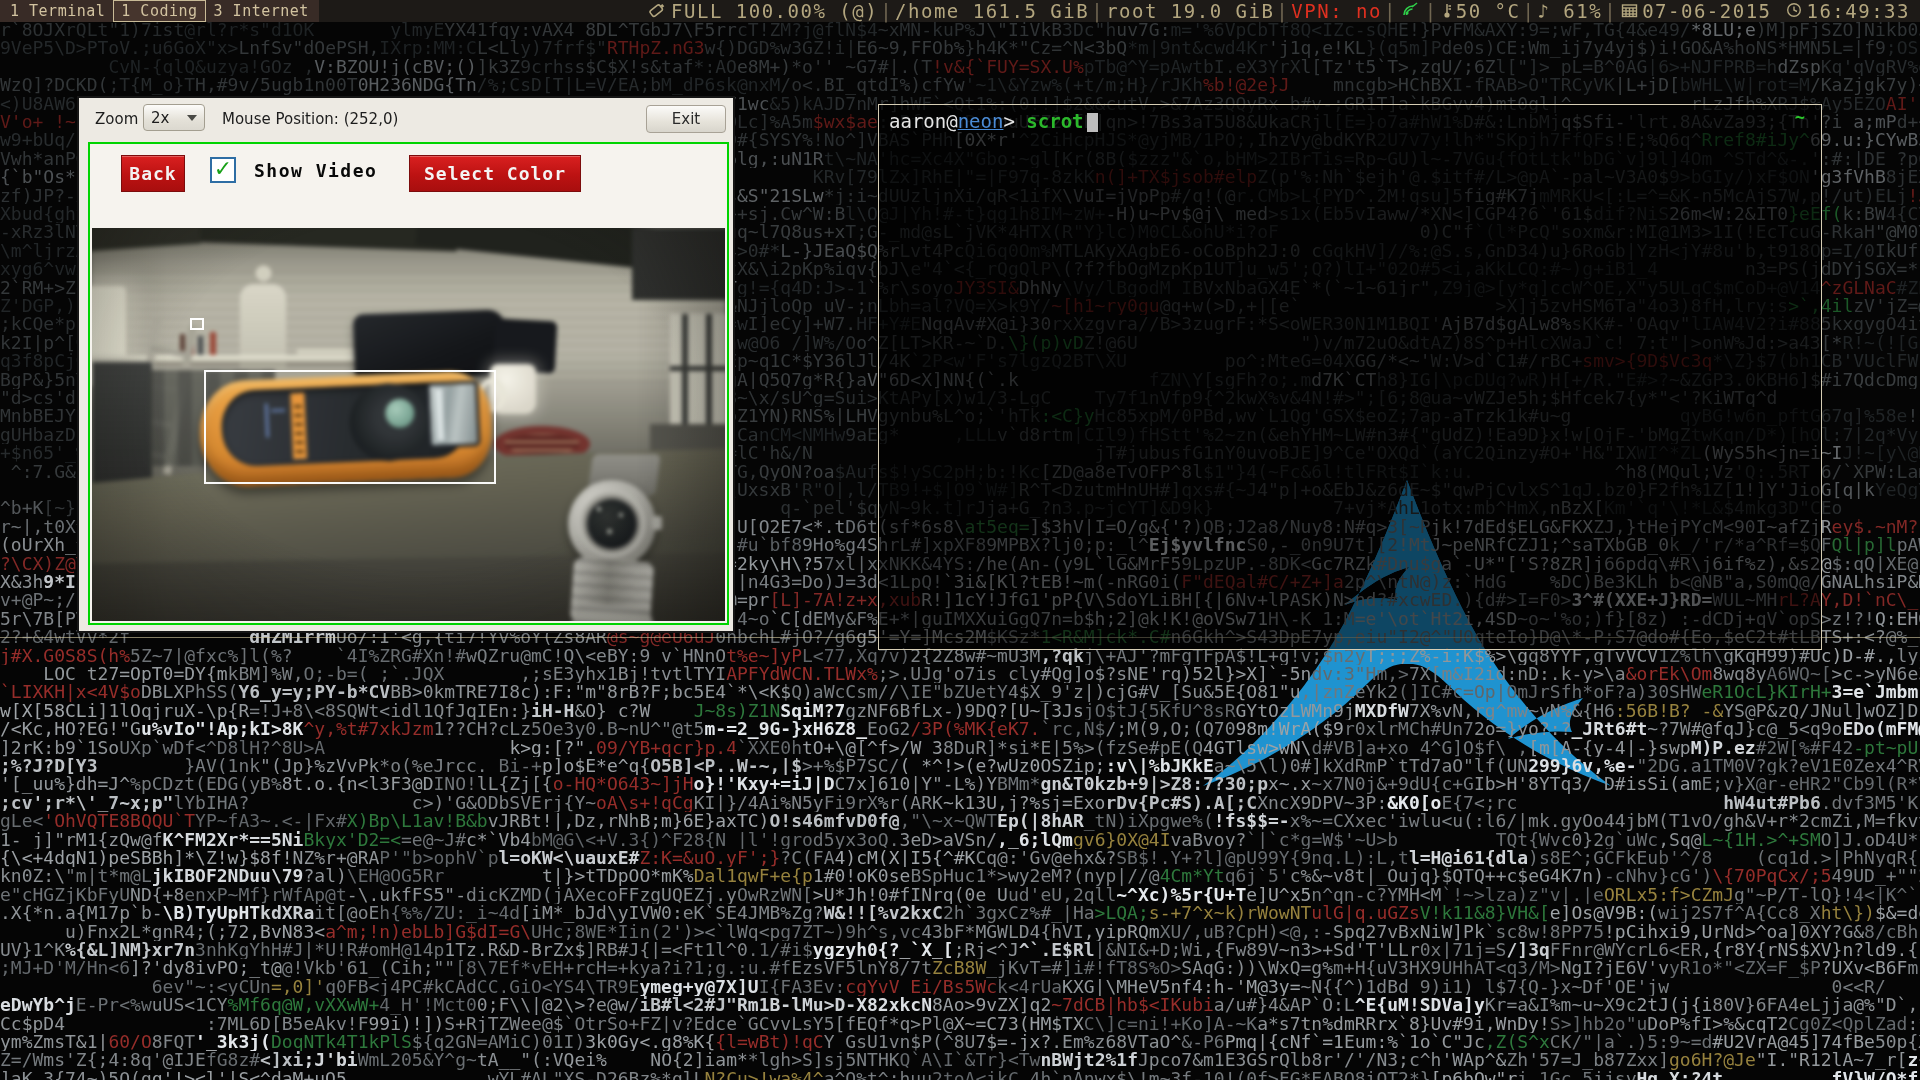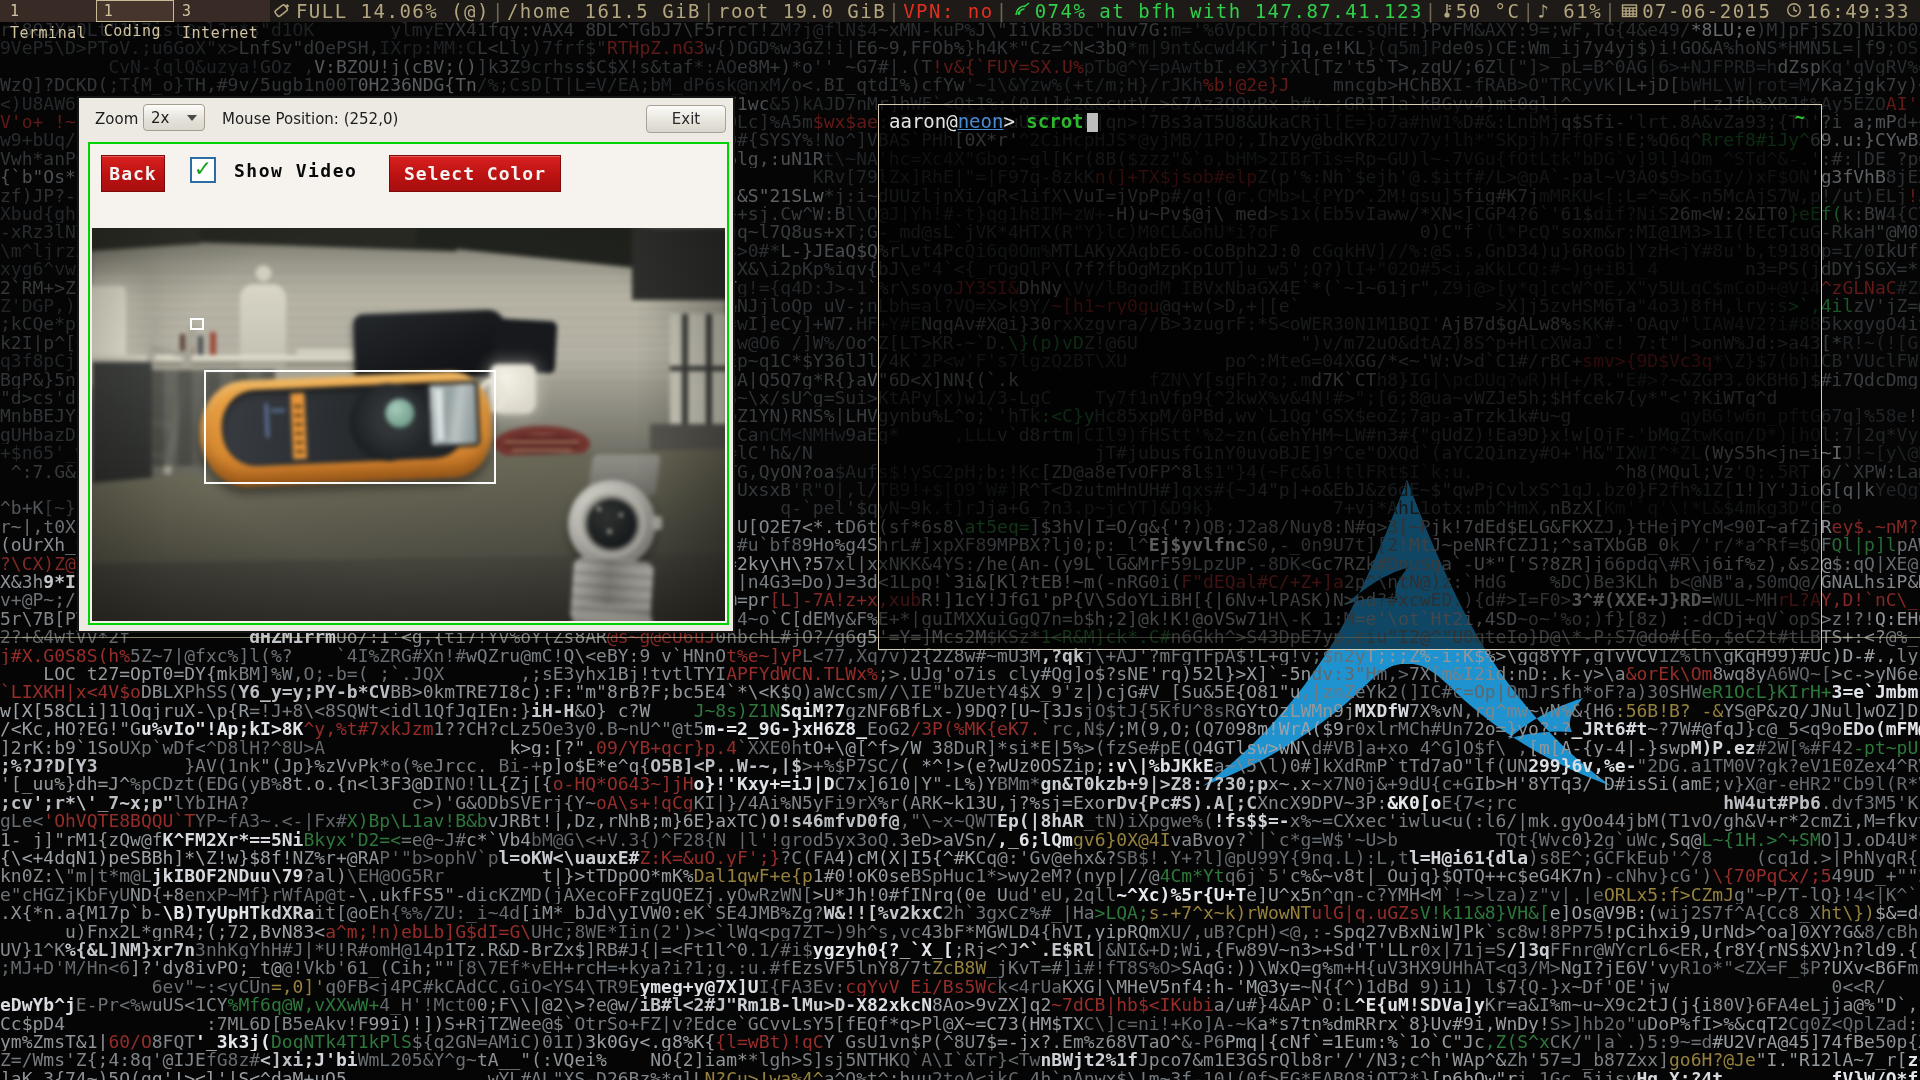--- a/index.html
+++ b/index.html
@@ -30,21 +30,21 @@
   .tb-label{position:absolute;left:16px;top:12px;font-size:15px;color:#1c1c1c;}
   .combo{position:absolute;left:64px;top:6px;width:62px;height:27px;border:1px solid #a39e90;border-radius:4px;
          background:linear-gradient(#fdfcfa,#e4e1d8 60%,#dbd8cf);display:flex;align-items:center;justify-content:space-between;
          padding:0 7px;box-sizing:border-box;font-size:15px;color:#1c1c1c;}
   .combo .arrow{width:0;height:0;border-left:5px solid transparent;border-right:5px solid transparent;border-top:6px solid #4a4a46;}
   .mousepos{position:absolute;left:143px;top:12px;font-size:15px;color:#1c1c1c;}
   .exit-btn{position:absolute;right:7px;top:7px;width:78px;height:26px;border:1px solid #a8a296;border-radius:4px;
             background:linear-gradient(#fcfbf9,#e6e3da 60%,#d8d5cc);font-size:15px;color:#2a2a2a;
             display:flex;align-items:center;justify-content:center;font-family:"DejaVu Sans",sans-serif;}
   .cam-panel{position:absolute;left:9px;top:44px;width:641px;height:483px;border:2px solid #00d400;background:#f6f3ee;box-sizing:border-box;}
-  .controls{position:relative;height:50px;}
+  .controls{position:relative;height:50px;margin-left:20px;}
   .red-btn{position:absolute;background:linear-gradient(#d92020,#bc1212 55%,#a80e0e);border:1px solid #7c0c0c;
            box-shadow:inset 0 1px 0 rgba(255,255,255,.28);color:#f4f4f4;font:bold 18px "DejaVu Sans Mono",monospace;
            letter-spacing:1px;display:flex;align-items:center;justify-content:center;}
   #back-btn{left:11px;top:11px;width:62px;height:35px;}
   #select-color-btn{left:299px;top:11px;width:170px;height:35px;}
   .checkbox{position:absolute;left:100px;top:13px;width:26px;height:26px;background:#fff;border:2px solid #2e6da4;
             box-sizing:border-box;display:flex;align-items:center;justify-content:center;}
   .checkbox span{color:#17a017;font:bold 22px "DejaVu Sans",sans-serif;margin-top:-4px;}
   .show-video-label{position:absolute;left:144px;top:16px;font:bold 18px "DejaVu Sans Mono",monospace;letter-spacing:1.5px;color:#090909;}
 
@@ -156,37 +156,36 @@
       <span class="ws active">1 Coding</span>
       <span class="ws">3 Internet</span>
     </div>
     <div class="status">
       <svg class="sicon" width="20" height="16" viewBox="0 0 20 16">
         <g transform="rotate(-38 10 8)" stroke="#b3a67f" fill="none" stroke-width="1.6">
           <rect x="3" y="4.5" width="12" height="7" rx="2"></rect>
             <rect x="15.5" y="6.5" width="2.5" height="3" fill="#b3a67f" stroke="none"></rect>
         </g>
       </svg>
-      <span>FULL 14.06% (@)</span>
+      <span>FULL 100.00% (@)</span>
       <span class="sep">|</span>
       <span>/home 161.5 GiB</span>
       <span class="sep">|</span>
       <span>root 19.0 GiB</span>
       <span class="sep">|</span>
       <span class="red">VPN: no</span>
       <span class="sep">|</span>
       <svg class="sicon" width="18" height="16" viewBox="0 0 18 16">
         <g stroke="#2fd04a" fill="none" stroke-width="1.6">
           <path d="M3,13 A9,9 0 0 1 12,4"></path>
             <path d="M5.5,13 A6,6 0 0 1 11.5,7"></path>
           <circle cx="6" cy="11" r="1.6" fill="#2fd04a" stroke="none"></circle>
             <line x1="11" y1="5" x2="16" y2="1"></line>
         </g>
       </svg>
-      <span class="green">074% at bfh with 147.87.41.123</span>
       <span class="sep">|</span>
       <svg class="sicon" width="10" height="17" viewBox="0 0 10 17">
         <g stroke="#b3a67f" fill="none" stroke-width="1.5">
           <line x1="5" y1="2" x2="5" y2="11"></line>
             <circle cx="5" cy="13" r="2.6" fill="#b3a67f" stroke="none"></circle>
           <line x1="6.5" y1="4" x2="9" y2="4"></line>
             <line x1="6.5" y1="7" x2="9" y2="7"></line>
         </g>
       </svg>
       <span>50 °C</span>

